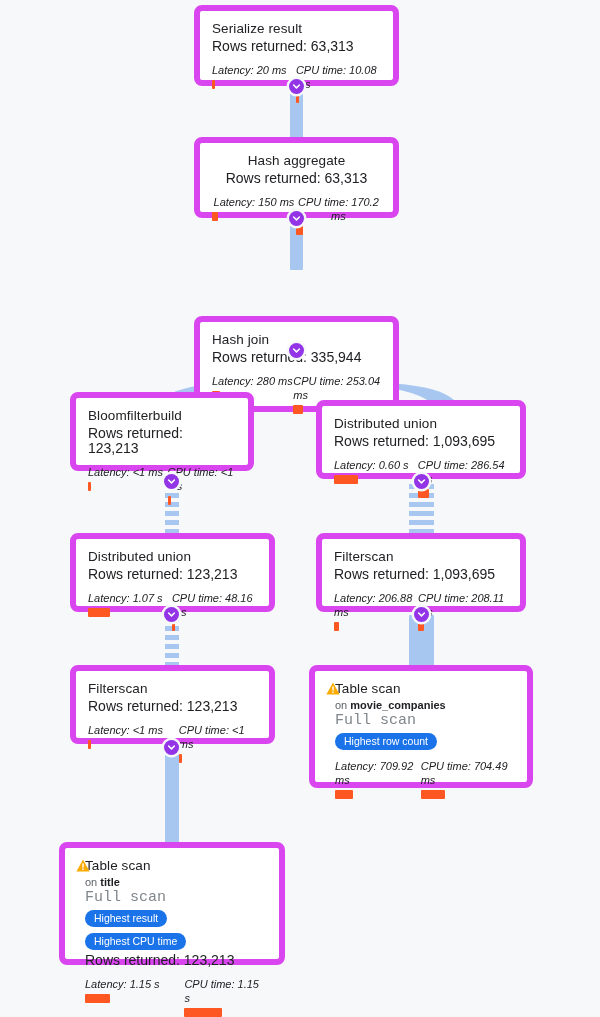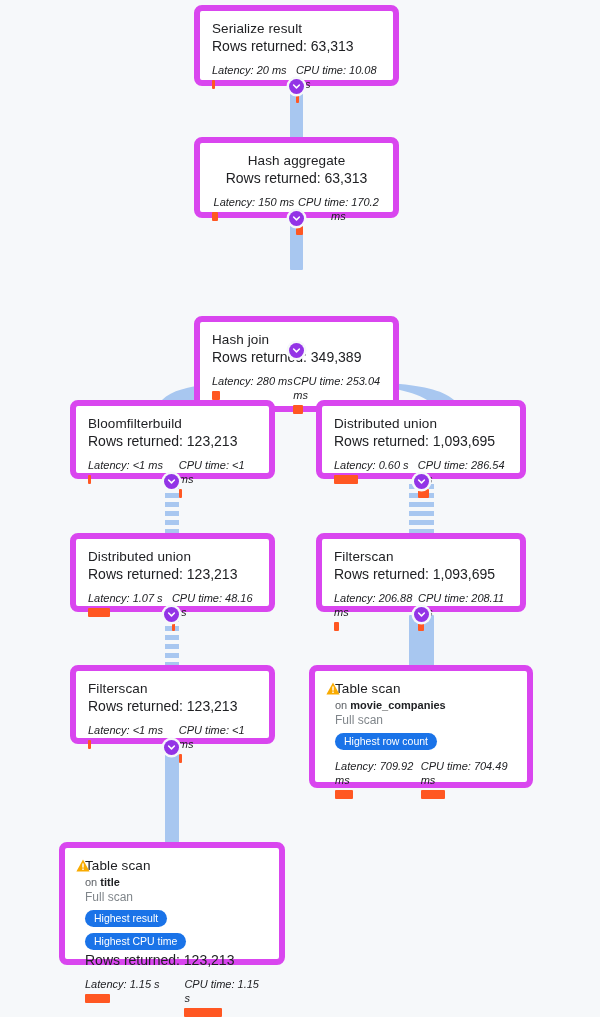--- a/index.html
+++ b/index.html
@@ -41,21 +41,21 @@
     box-sizing:border-box;
     z-index:5;
     padding:9px 12px 12px 12px;
   }
   .node .title{
     font-size:13.5px;color:#202124;font-weight:500;
     line-height:17px;letter-spacing:.1px;
   }
   .node .sub{font-size:11px;color:#5f6368;line-height:15px;margin-top:1px;}
   .node .sub b{color:#202124;font-weight:600;}
-  .node .scan{font-size:12px;color:#80868b;line-height:15px;}
+  .node .scan{font-size:15px;color:#80868b;line-height:15px;font-family:Liberation Mono, monospace;}
   .node .rows{font-size:14px;color:#202124;line-height:15px;margin-top:2px;}
 
   .badges{margin:5px 0 3px 0;display:flex;gap:6px;flex-wrap:wrap;}
   .badge{
     background:#1a73e8;color:#fff;border-radius:11px;
     font-size:10.5px;line-height:15px;padding:1px 9px;
     white-space:nowrap;
   }
 
   .metrics{display:flex;margin-top:9px;font-style:italic;}
@@ -160,34 +160,34 @@
       </div>
       <div class="metric m-col-b">
         <span>CPU time: </span><span>170.2 ms</span>
         <span class="bar" style="width: 7px;"></span>
       </div>
     </div>
   </div>
 
   <div class="node" style="left:194px;top:269px;width:205px;height:96px;margin-top:47px;">
     <div class="title">Hash join</div>
-    <div class="rows"><span>Rows returned: </span><span>349,389</span></div>
+    <div class="rows"><span>Rows returned: </span><span>335,944</span></div>
     <div class="metrics">
       <div class="metric m-col-a">
         <span>Latency: </span><span>280 ms</span>
         <span class="bar" style="width: 8px;"></span>
       </div>
       <div class="metric m-col-b">
         <span>CPU time: </span><span>253.04 ms</span>
         <span class="bar" style="width: 10px;"></span>
       </div>
     </div>
   </div>
 
-  <div class="node" style="left:70px;top:400px;width:205px;height:79px;">
+  <div class="node" style="left:70px;top:392px;width:184px;height:79px;">
     <div class="title">Bloomfilterbuild</div>
     <div class="rows"><span>Rows returned: </span><span>123,213</span></div>
     <div class="metrics">
       <div class="metric m-col-a">
         <span>Latency: </span><span>&lt;1 ms</span>
         <span class="bar" style="width: 3px;"></span>
       </div>
       <div class="metric m-col-b">
         <span>CPU time: </span><span>&lt;1 ms</span>
         <span class="bar" style="width: 3px;"></span>

